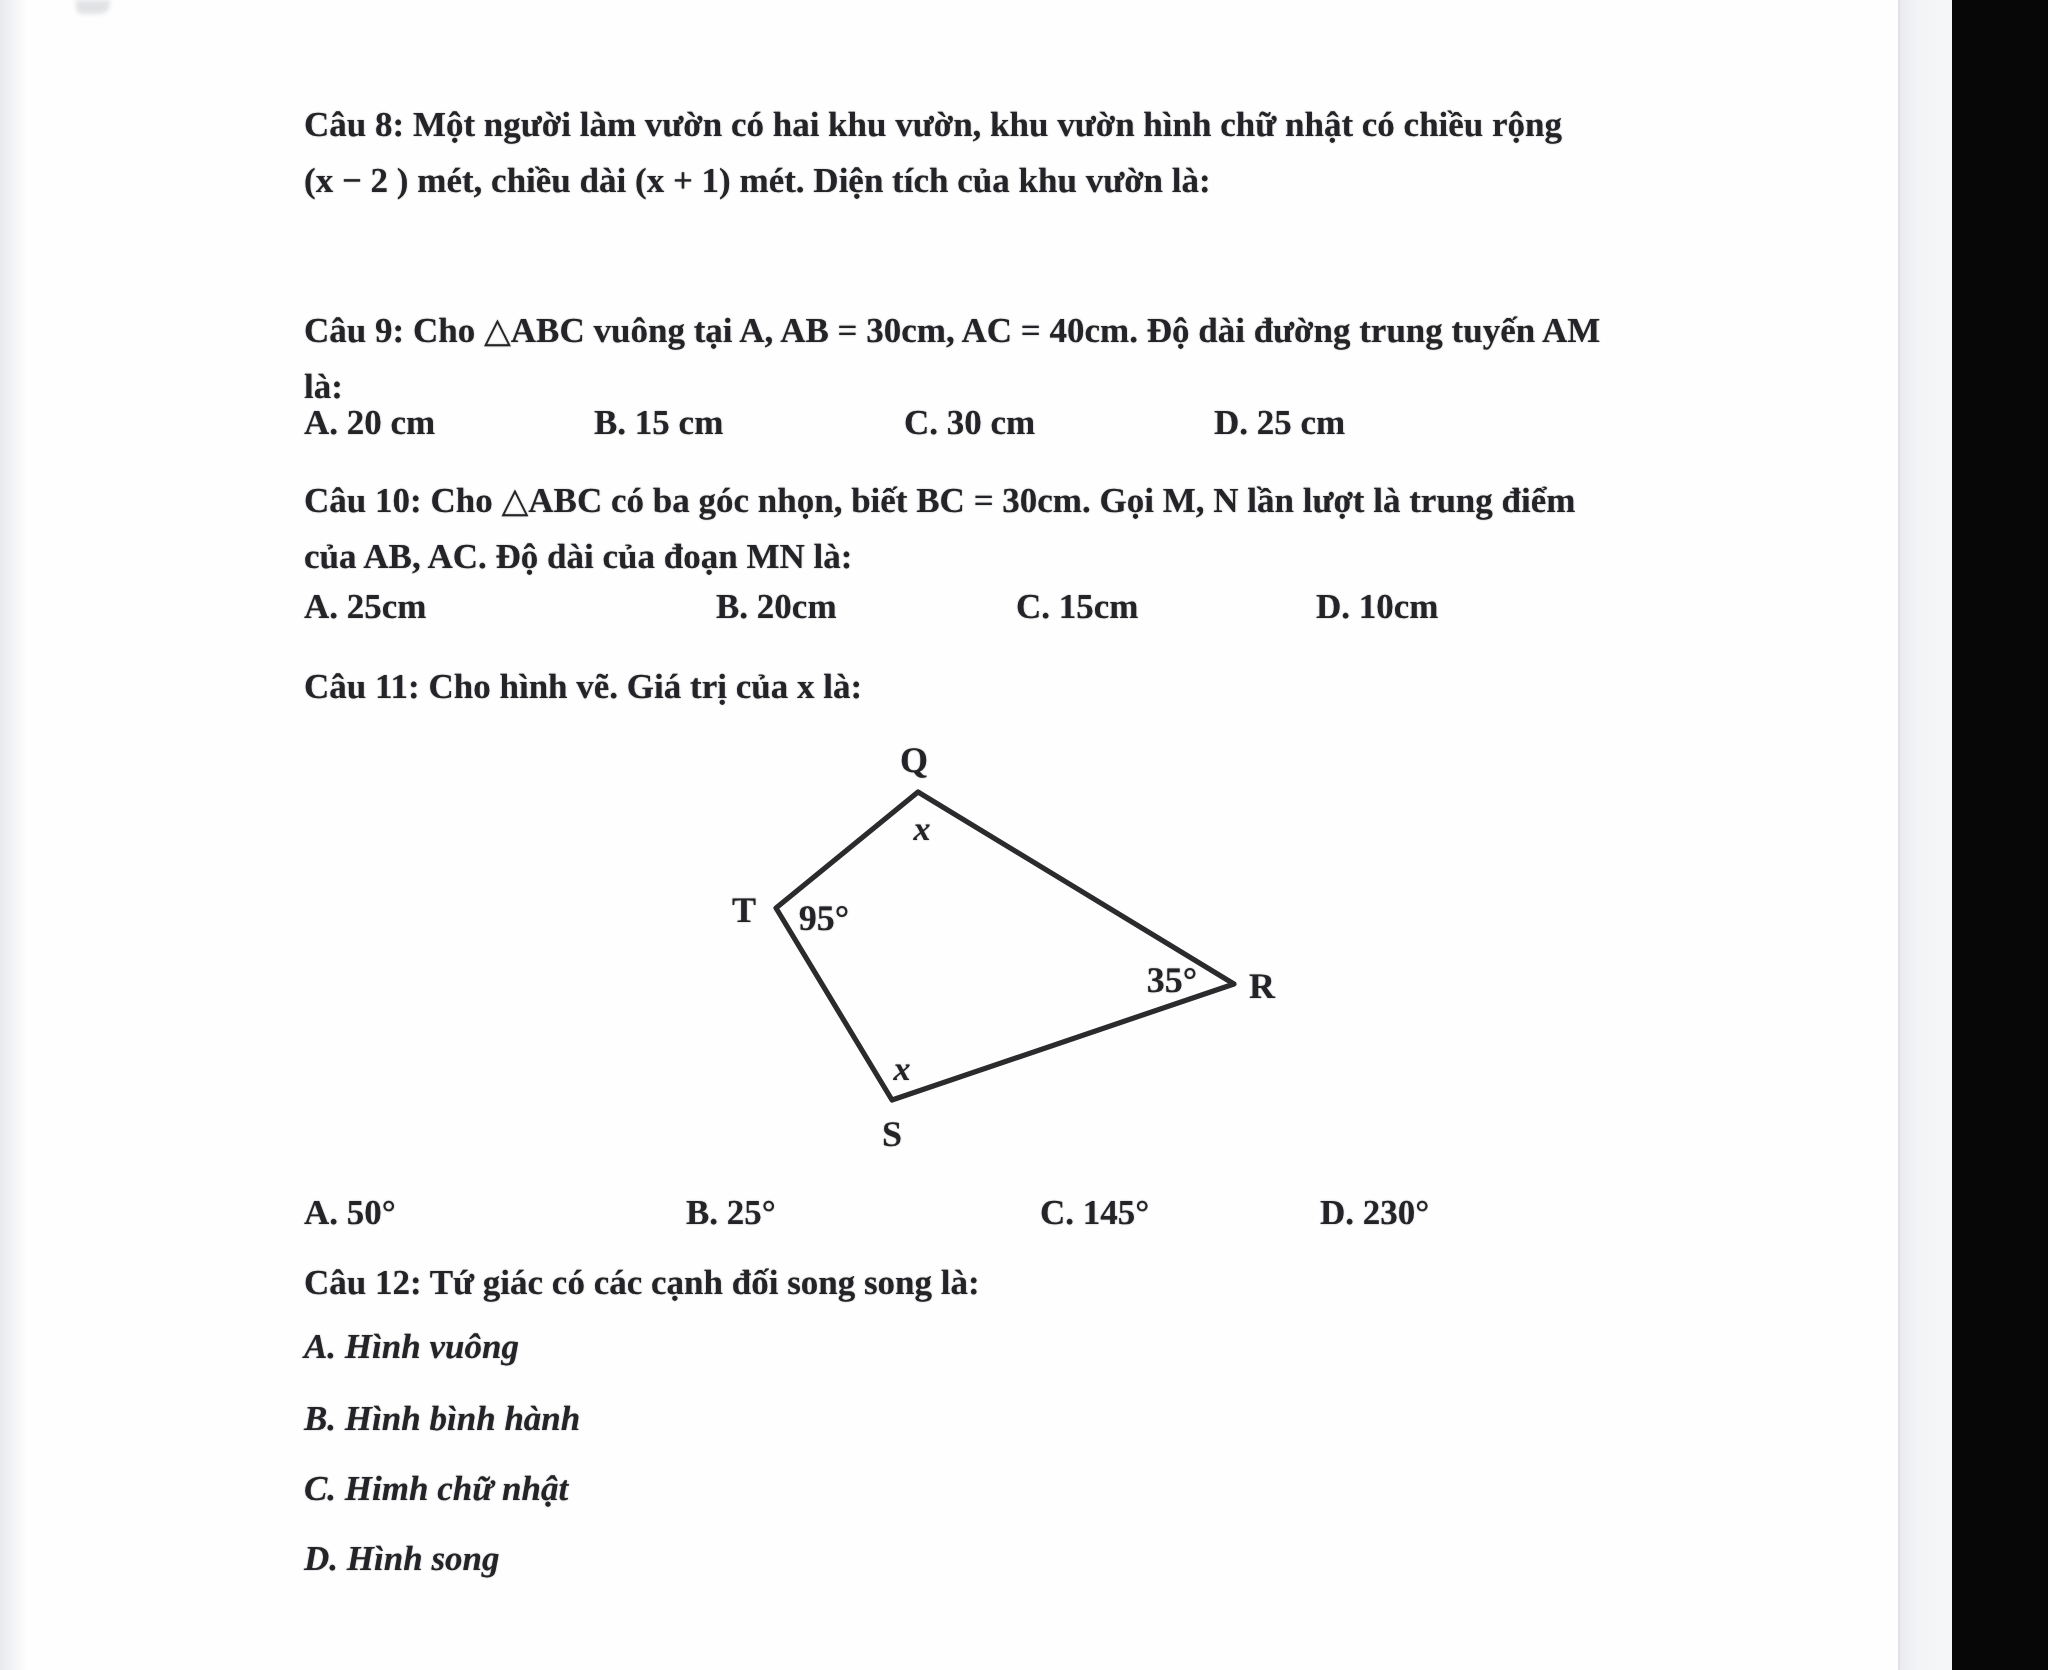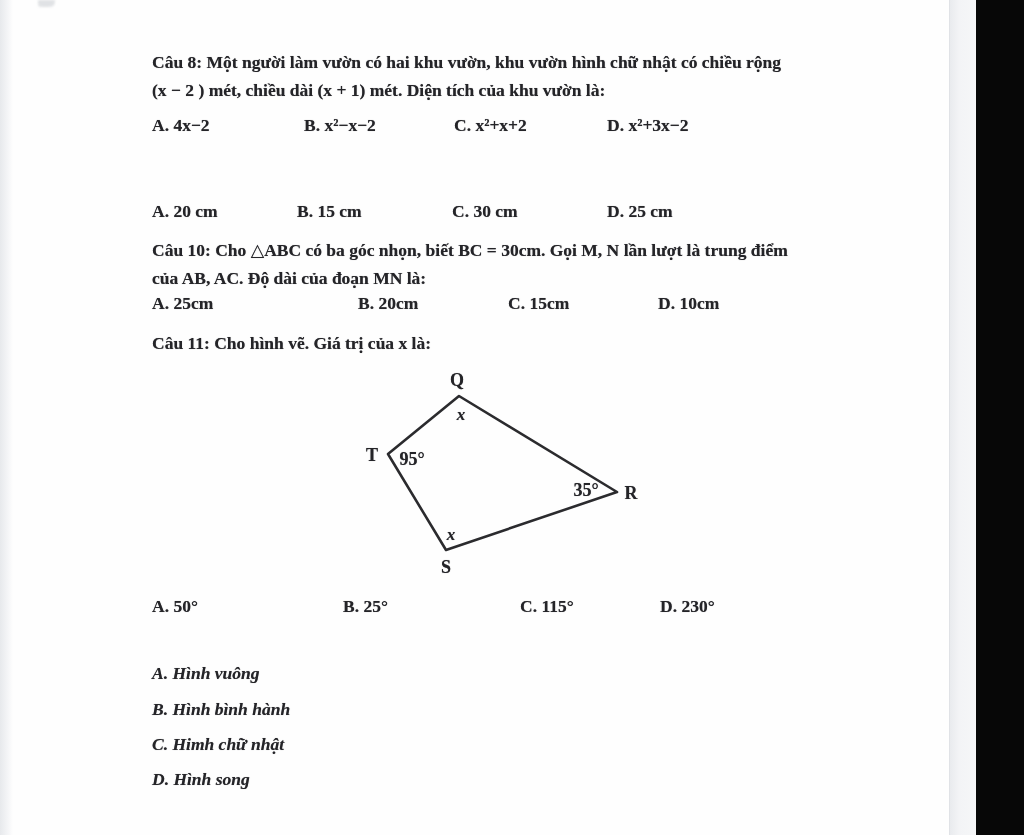--- a/index.html
+++ b/index.html
@@ -31,28 +31,24 @@
 
 <div class="canvas">
 
   <div class="left-strip"></div>
   <div class="smudge"></div>
 
   <div class="q" style="top:48px">
     <div class="line">Câu 8: Một người làm vườn có hai khu vườn, khu vườn hình chữ nhật có chiều rộng</div>
     <div class="line">(x − 2 ) mét, chiều dài (x + 1) mét. Diện tích của khu vườn là:</div>
   </div>
-  <div class="opts" style="top:115px">
-    <span class="opt" style="left:152px">A. 4x−2</span>
-    <span class="opt" style="left:304px">B. x²−x−2</span>
-    <span class="opt" style="left:454px">C. x²+x+2</span>
-    <span class="opt" style="left:607px">D. x²+3x−2</span>
-  </div>
 
   <div class="q" style="top:151px">
+    <div class="line">Câu 9: Cho △ABC vuông tại A, AB = 30cm, AC = 40cm. Độ dài đường trung tuyến AM</div>
+    <div class="line">là:</div>
   </div>
   <div class="opts" style="top:201px">
     <span class="opt" style="left:152px">A. 20 cm</span>
     <span class="opt" style="left:297px">B. 15 cm</span>
     <span class="opt" style="left:452px">C. 30 cm</span>
     <span class="opt" style="left:607px">D. 25 cm</span>
   </div>
 
   <div class="q" style="top:236px">
     <div class="line">Câu 10: Cho △ABC có ba góc nhọn, biết BC = 30cm. Gọi M, N lần lượt là trung điểm</div>
@@ -77,24 +73,27 @@
     <text x="74" y="105" text-anchor="middle">95°</text>
     <text x="248" y="136" text-anchor="middle">35°</text>
     <text x="293" y="139" text-anchor="middle">R</text>
     <text x="113" y="180" text-anchor="middle" class="it">x</text>
     <text x="108" y="213" text-anchor="middle">S</text>
   </svg>
 
   <div class="opts" style="top:596px">
     <span class="opt" style="left:152px">A. 50°</span>
     <span class="opt" style="left:343px">B. 25°</span>
-    <span class="opt" style="left:520px">C. 115°</span>
+    <span class="opt" style="left:520px">C. 145°</span>
     <span class="opt" style="left:660px">D. 230°</span>
   </div>
 
+  <div class="q" style="top:627px">
+    <div class="line">Câu 12: Tứ giác có các cạnh đối song song là:</div>
+  </div>
   <div class="list-opt" style="top:663px">A. Hình vuông</div>
   <div class="list-opt" style="top:699px">B. Hình bình hành</div>
   <div class="list-opt" style="top:734px">C. Himh chữ nhật</div>
   <div class="list-opt" style="top:769px">D. Hình song</div>
 
   <div class="right-strip"></div>
   <div class="right-bar"></div>
 
 </div>
 

